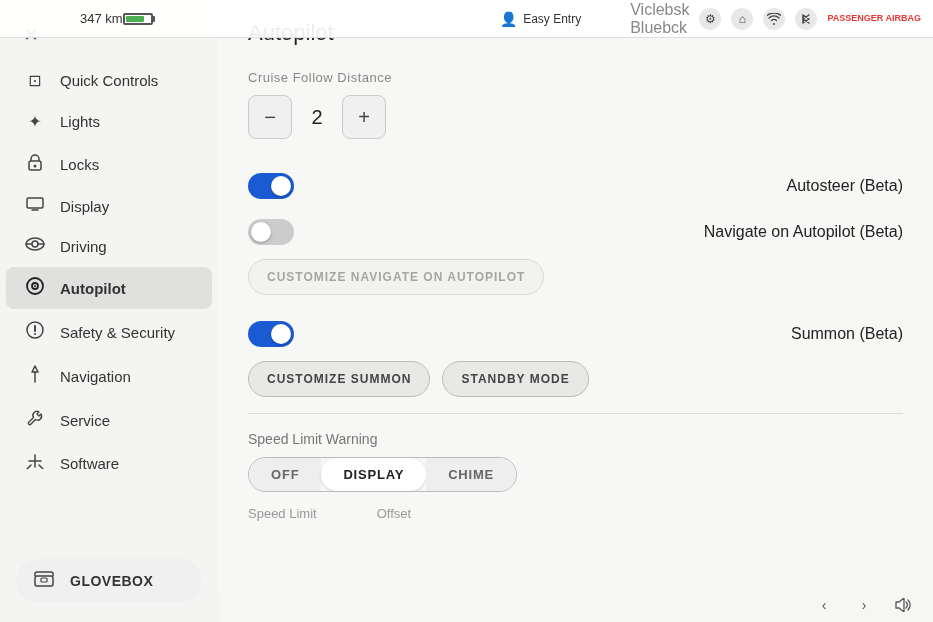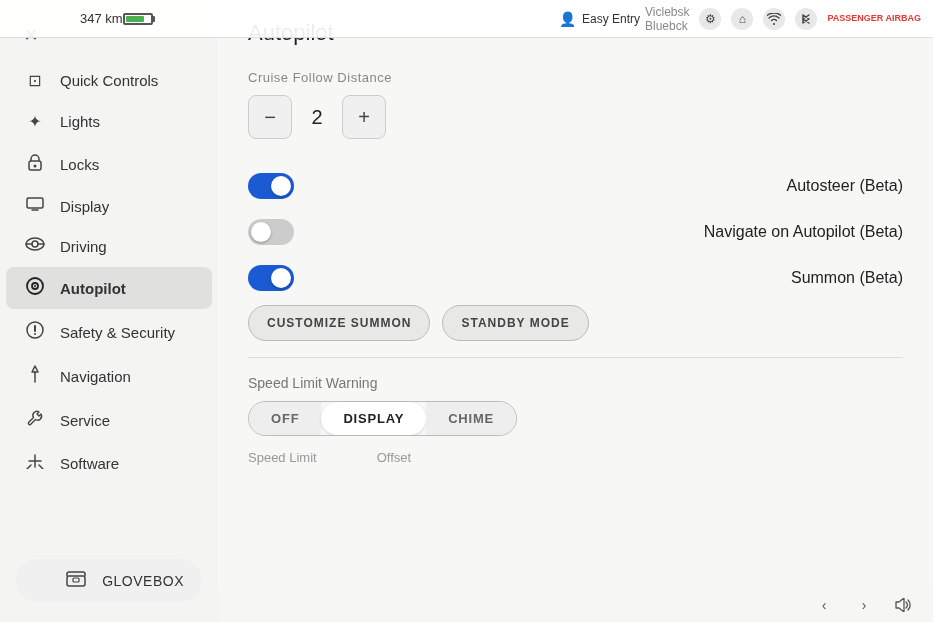--- a/index.html
+++ b/index.html
@@ -165,24 +165,23 @@
       margin: 10px 16px 20px;
       background: rgba(240,240,240,0.9);
       border: none;
       border-radius: 22px;
       padding: 12px 18px;
       display: flex;
       align-items: center;
       gap: 16px;
       cursor: pointer;
       font-size: 14px;
-      font-weight: 400;
+      font-weight: 700;
       color: #333;
       letter-spacing: 0.5px;
-      justify-content: flex-end;
     }
 
     
     .main-panel {
       position: absolute;
       top: 0;
       left: 218px;
       right: 0;
       bottom: 0;
       background: rgba(248, 248, 246, 0.97);
@@ -391,21 +390,21 @@
   <div class="top-bar-left">
     <div class="km-badge">
       <span>347 km</span>
       <span class="battery-bar"></span>
     </div>
   </div>
   <div class="top-bar-right">
     <div class="easy-entry">
       <span style="font-size:14px;">👤</span>
       <span>Easy Entry</span>
-      <span style="font-size:12px;color:#888;">Viclebsk<br>Bluebck</span>
+      <span style="font-size:16px;color:#888;margin-left:44px;">Viclebsk<br>Bluebck</span>
     </div>
     <div class="icon-circle">⚙</div>
     <div class="icon-circle">⌂</div>
     <div class="icon-circle">
       <svg width="14" height="12" viewBox="0 0 14 12" fill="none">
         <path d="M7 10a1 1 0 1 1 0 2 1 1 0 0 1 0-2z" fill="#444"></path>
         <path d="M4.5 7.5C5.3 6.7 6.1 6.3 7 6.3s1.7.4 2.5 1.2" stroke="#444" stroke-width="1.3" fill="none" stroke-linecap="round"></path>
         <path d="M2 5C3.4 3.6 5.1 2.8 7 2.8s3.6.8 5 2.2" stroke="#444" stroke-width="1.3" fill="none" stroke-linecap="round"></path>
         <path d="M0 2.5C1.8.9 4.3 0 7 0s5.2.9 7 2.5" stroke="#444" stroke-width="1.3" fill="none" stroke-linecap="round"></path>
       </svg>
@@ -540,20 +539,23 @@
     <span class="toggle-label">Autosteer (Beta)</span>
   </div>
 
   <div class="toggle-row">
     <div class="toggle-switch off">
       <div class="toggle-knob"></div>
     </div>
     <span class="toggle-label">Navigate on Autopilot (Beta)</span>
   </div>
 
+  <div class="btn-row">
+    <button class="cust-btn disabled">CUSTOMIZE NAVIGATE ON AUTOPILOT</button>
+  </div>
 
   <div class="toggle-row">
     <div class="toggle-switch on">
       <div class="toggle-knob"></div>
     </div>
     <span class="toggle-label">Summon (Beta)</span>
   </div>
 
   <div class="btn-row">
     <button class="cust-btn active">CUSTOMIZE SUMMON</button>

